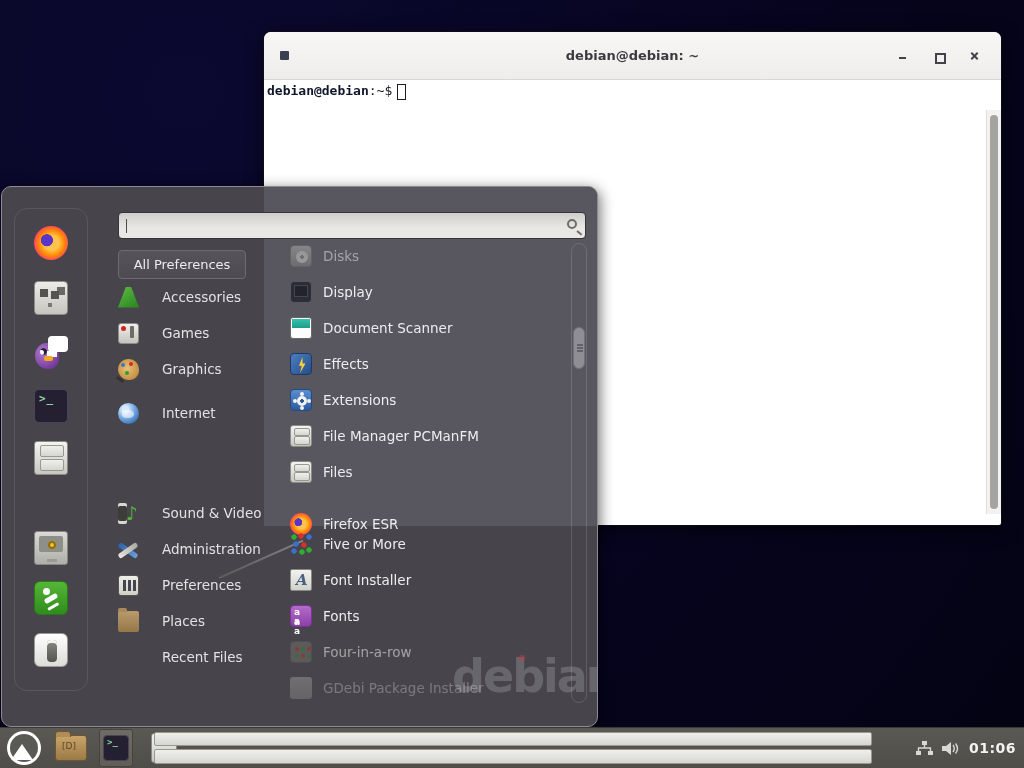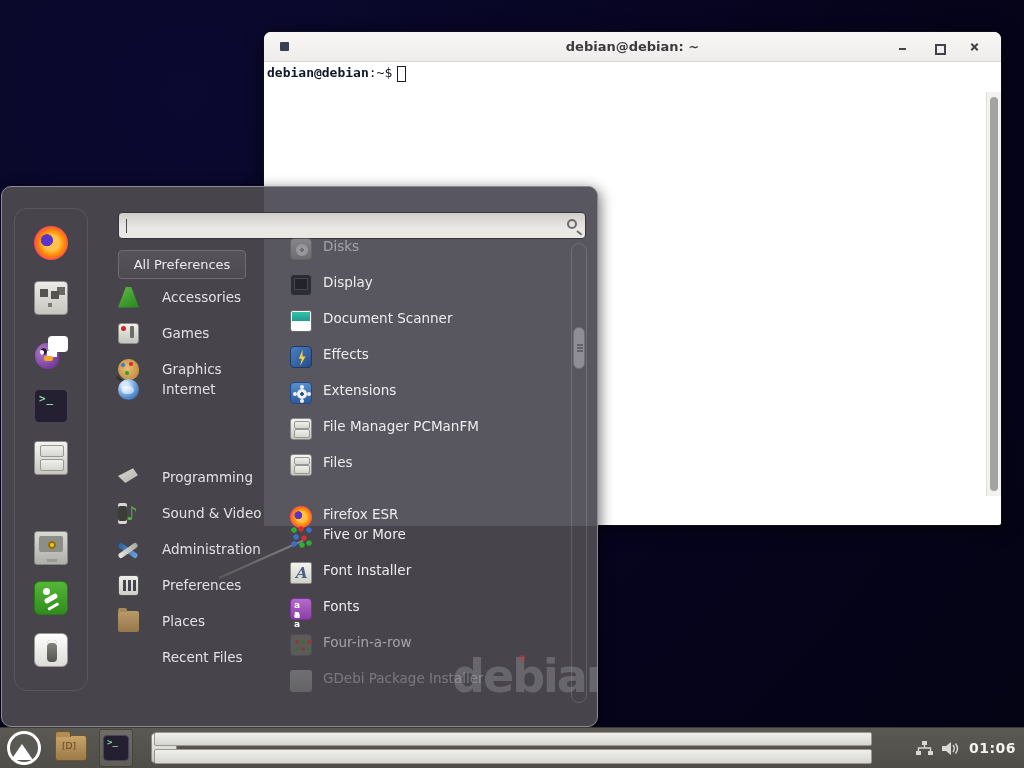--- a/index.html
+++ b/index.html
@@ -4,21 +4,21 @@
 <style>
   * { margin:0; padding:0; box-sizing:border-box; }
   html,body { width:1024px; height:768px; overflow:hidden; }
   body { font-family:"DejaVu Sans", sans-serif; position:relative;
          background:radial-gradient(circle at 18% 12%, #0b0930 0%, #070522 45%, #040313 100%); }
 
   
   .term-win { position:absolute; left:264px; top:32px; width:737px; height:493px;
     border-radius:7px 7px 2px 2px; overflow:hidden;
     box-shadow:0 0 0 1px rgba(15,15,25,.8), 0 4px 18px rgba(0,0,0,.65); background:#fff; }
-  .term-titlebar { height:30px; background:linear-gradient(#f8f7f6,#eeedeb);
+  .term-titlebar { height:48px; background:linear-gradient(#f8f7f6,#eeedeb);
     border-bottom:1px solid #d8d6d3; display:flex; align-items:center; position:relative; }
   .term-app-icon { width:9px; height:9px; margin-left:16px; background:#3a3f52; border-radius:1px; }
   .term-title { position:absolute; left:0; right:0; text-align:center; font-size:13px;
     font-weight:bold; color:#3b3a3e; }
   .term-controls { margin-left:auto; display:flex; align-items:center; gap:24px; padding-right:20px; z-index:2; }
   .wc { width:12px; height:12px; position:relative; cursor:default; }
   .wc-min::after { content:""; position:absolute; left:2px; top:7px; width:7px; height:2px; background:#43424a; }
   .wc-max::after { content:""; position:absolute; left:2px; top:3px; width:7px; height:7px;
     border:2px solid #43424a; }
   .wc-close::before,.wc-close::after { content:""; position:absolute; left:1px; top:5px; width:9px;
@@ -148,21 +148,21 @@
     background:linear-gradient(90deg,#e8e8e2,#a8a8a2); border-radius:2px; transform:rotate(-35deg); }
   .c-preferences { background:linear-gradient(#eeeee9,#cfcfc9); border:1px solid #55544f; border-radius:3px; }
   .c-preferences::after { content:""; position:absolute; left:4px; top:4px; width:3px; height:11px;
     background:#44434e; box-shadow:5px 0 0 #44434e, 10px 0 0 #44434e; }
   .c-places { background:linear-gradient(#b89a6b,#95774b); border-radius:2px; }
   .c-places::before { content:""; position:absolute; left:0; top:-3px; width:9px; height:4px;
     background:#a8895c; border-radius:2px 2px 0 0; }
   .c-none { visibility:hidden; }
 
   
-  .app-row { position:absolute; left:288px; width:280px; height:36px; display:flex; 
+  .app-row { position:absolute; left:288px; width:280px; height:36px; display:flex; align-items:center;
     cursor:pointer; }
   .app-label { font-size:13.5px; color:#edecef; margin-left:11px; white-space:nowrap; }
   .ai { width:22px; height:22px; position:relative; flex:0 0 22px; }
   .dim-1 { opacity:.5; } .dim-2 { opacity:.55; } .dim-3 { opacity:.3; }
 
   .a-disks { background:linear-gradient(#b3b3ae,#84847f); border-radius:4px; border:1px solid #6e6e68; }
   .a-disks::after { content:""; position:absolute; left:5px; top:5px; width:12px; height:12px;
     border-radius:50%; background:radial-gradient(circle, #84847f 0 22%, #d8d8d2 24% 100%); }
   .a-display { background:#2c2c36; border:1px solid #57575f; border-radius:4px; }
   .a-display::after { content:""; position:absolute; left:3px; top:3px; right:3px; bottom:5px;
@@ -293,27 +293,23 @@
     <span class="cat-label">Accessories</span>
   </div>
   <div class="cat-row" style="top:128px">
     <span class="ci c-games"></span>
     <span class="cat-label">Games</span>
   </div>
   <div class="cat-row" style="top:164px">
     <span class="ci c-graphics"></span>
     <span class="cat-label">Graphics</span>
   </div>
-  <div class="cat-row" style="top:184px">
+  <div class="cat-row" style="top:208px">
     <span class="ci c-internet"></span>
     <span class="cat-label">Internet</span>
-  </div>
-  <div class="cat-row" style="top:272px">
-    <span class="ci c-programming"></span>
-    <span class="cat-label">Programming</span>
   </div>
   <div class="cat-row" style="top:308px">
     <span class="ci c-soundvideo"></span>
     <span class="cat-label">Sound &amp; Video</span>
   </div>
   <div class="cat-row" style="top:344px">
     <span class="ci c-admin"></span>
     <span class="cat-label">Administration</span>
   </div>
   <div class="cat-row" style="top:380px">

